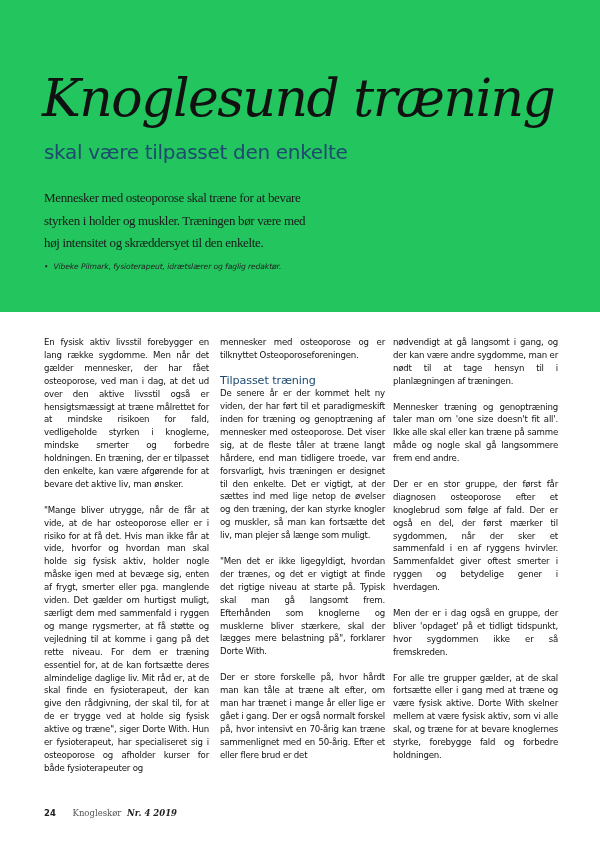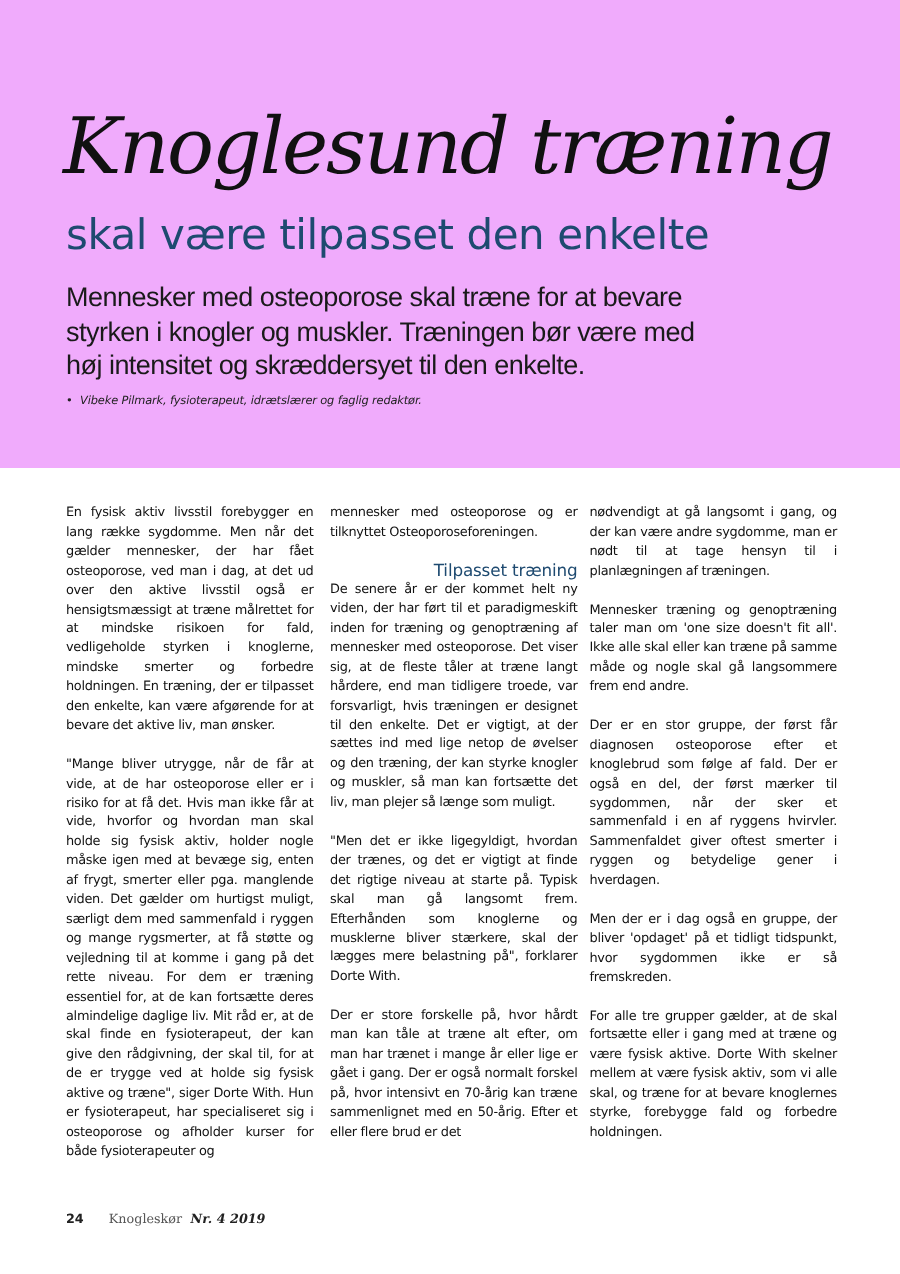--- a/index.html
+++ b/index.html
@@ -1,75 +1,75 @@
 <!DOCTYPE html>
 <html><head>
 <meta charset="utf-8">
 <style>
   html, body { margin: 0; padding: 0; }
   body {
     width: 600px; height: 849px; background: #ffffff; position: relative; overflow: hidden;
     font-family: "DejaVu Sans", sans-serif; color: #111;
   }
   .hero {
-    position: absolute; left: 0; top: 0; width: 600px; height: 312px; background: #f0abfc;
+    position: absolute; left: 0; top: 0; width: 600px; height: 312px; background: #22c55e;
   }
   .title {
     position: absolute; left: 42px; top: 68px; margin: 0;
     font-family: "DejaVu Serif", serif; font-style: italic; font-weight: normal;
     font-size: 52px; letter-spacing: -1.5px; color: #111; white-space: nowrap;
   }
   .subtitle {
     position: absolute; left: 44px; top: 140px; margin: 0;
     font-family: "DejaVu Sans", sans-serif; font-weight: normal;
-    font-size: 28px; color: #1e4a70; white-space: nowrap; letter-spacing: -0.3px;
+    font-size: 20px; color: #1e4a70; white-space: nowrap; letter-spacing: -0.3px;
   }
   .lead {
     position: absolute; left: 44px; top: 187px; width: 440px; margin: 0;
-    font-family: Liberation Sans, sans-serif; font-size: 18px; line-height: 22.5px; color: #1a1a1a;
+    font-family: Liberation Serif, serif; font-size: 13px; line-height: 22.5px; color: #1a1a1a;
     letter-spacing: -0.35px;
   }
   .lead span { display: block; white-space: nowrap; }
   .byline {
     position: absolute; left: 44px; top: 262px; margin: 0;
     font-family: "DejaVu Sans", sans-serif; font-style: italic; font-size: 7.6px; color: #222;
     white-space: nowrap; letter-spacing: -0.1px;
   }
   .byline .bullet { font-style: normal; margin-right: 5px; }
   .col {
     position: absolute; top: 336px; width: 165px;
     font-family: "DejaVu Sans", sans-serif; font-size: 8.6px; line-height: 12.9px; color: #111;
     text-align: justify; letter-spacing: -0.2px;
   }
   .col1 { left: 44px; }
   .col2 { left: 220px; }
   .col3 { left: 393px; }
   .col p { margin: 0 0 12.9px 0; hyphens: manual; }
   .col h2 {
     margin: 0; font-weight: normal; color: #1e4a70; font-size: 11.2px; line-height: 12.5px;
-    text-align: right; letter-spacing: -0.1px;
+    text-align: left; letter-spacing: -0.1px;
   }
   .col h2.bold { font-weight: bold; }
   .footer {
     position: absolute; left: 44px; top: 808px; white-space: nowrap;
     font-family: "DejaVu Serif", serif; font-size: 8.5px; color: #222;
   }
   .footer .pagenum { font-family: "DejaVu Sans", sans-serif; font-weight: bold; margin-right: 14px; }
   .footer .mag { color: #555; margin-right: 3px; }
   .footer .issue { font-style: italic; font-weight: bold; }
 </style>
 </head>
 <body>
 
 <div class="hero">
   <h1 class="title">Knoglesund træning</h1>
   <h2 class="subtitle">skal være tilpasset den enkelte</h2>
   <p class="lead">
     <span>Mennesker med osteoporose skal træne for at bevare</span>
-    <span>styrken i knogler og muskler. Træningen bør være med</span>
+    <span>styrken i holder og muskler. Træningen bør være med</span>
     <span>høj intensitet og skræddersyet til den enkelte.</span>
   </p>
   <p class="byline">
     <span class="bullet">•</span><span>Vibeke Pilmark, fysioterapeut, idrætslærer og faglig redaktør.</span>
   </p>
 </div>
 
 <div class="col col1">
     <p>En fysisk aktiv livsstil forebygger en lang række sygdomme. Men når det gælder mennesker, der har fået osteoporose, ved man i dag, at det ud over den aktive livsstil også er hensigtsmæssigt at træne målrettet for at mindske risikoen for fald, vedligeholde styrken i knoglerne, mindske smerter og forbedre holdningen. En træning, der er tilpasset den enkelte, kan være afgørende for at bevare det aktive liv, man ønsker.</p>
     <p>"Mange bliver utrygge, når de får at vide, at de har osteoporose eller er i risiko for at få det. Hvis man ikke får at vide, hvorfor og hvordan man skal holde sig fysisk aktiv, holder nogle måske igen med at bevæge sig, enten af frygt, smerter eller pga. manglende viden. Det gælder om hurtigst muligt, særligt dem med sammenfald i ryggen og mange rygsmerter, at få støtte og vejledning til at komme i gang på det rette niveau. For dem er træning essentiel for, at de kan fortsætte deres almindelige dagligе liv. Mit råd er, at de skal finde en fysioterapeut, der kan give den rådgivning, der skal til, for at de er trygge ved at holde sig fysisk aktive og træne", siger Dorte With. Hun er fysioterapeut, har specialiseret sig i osteoporose og afholder kurser for både fysioterapeuter og</p>

